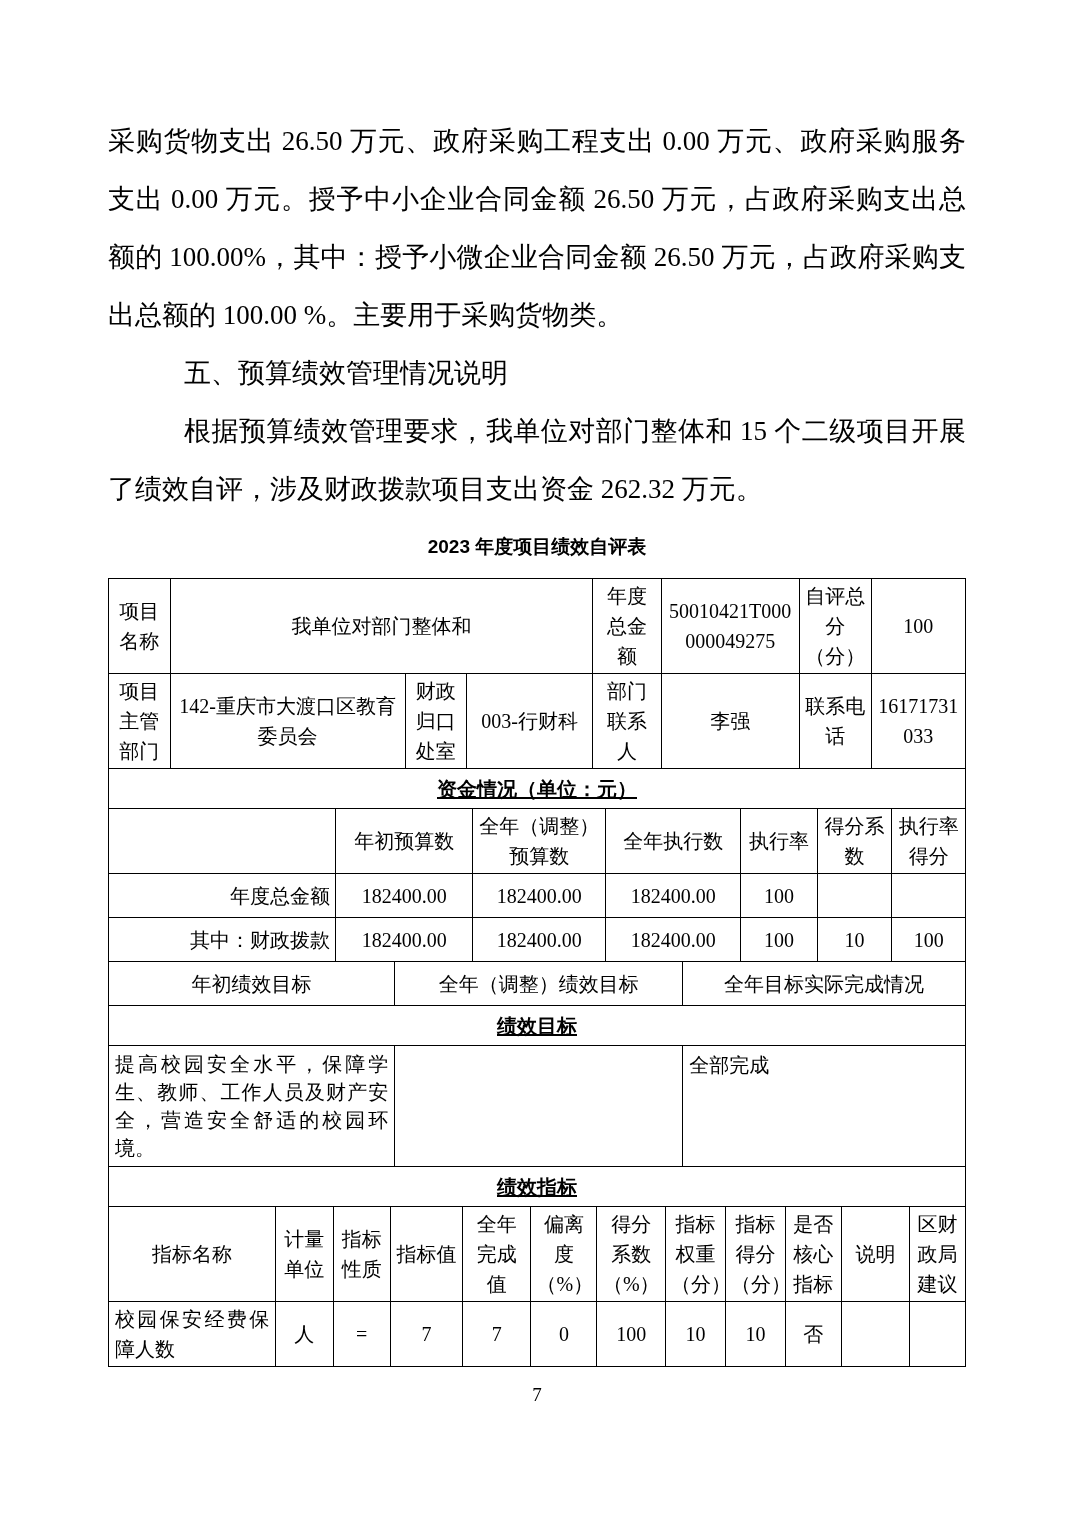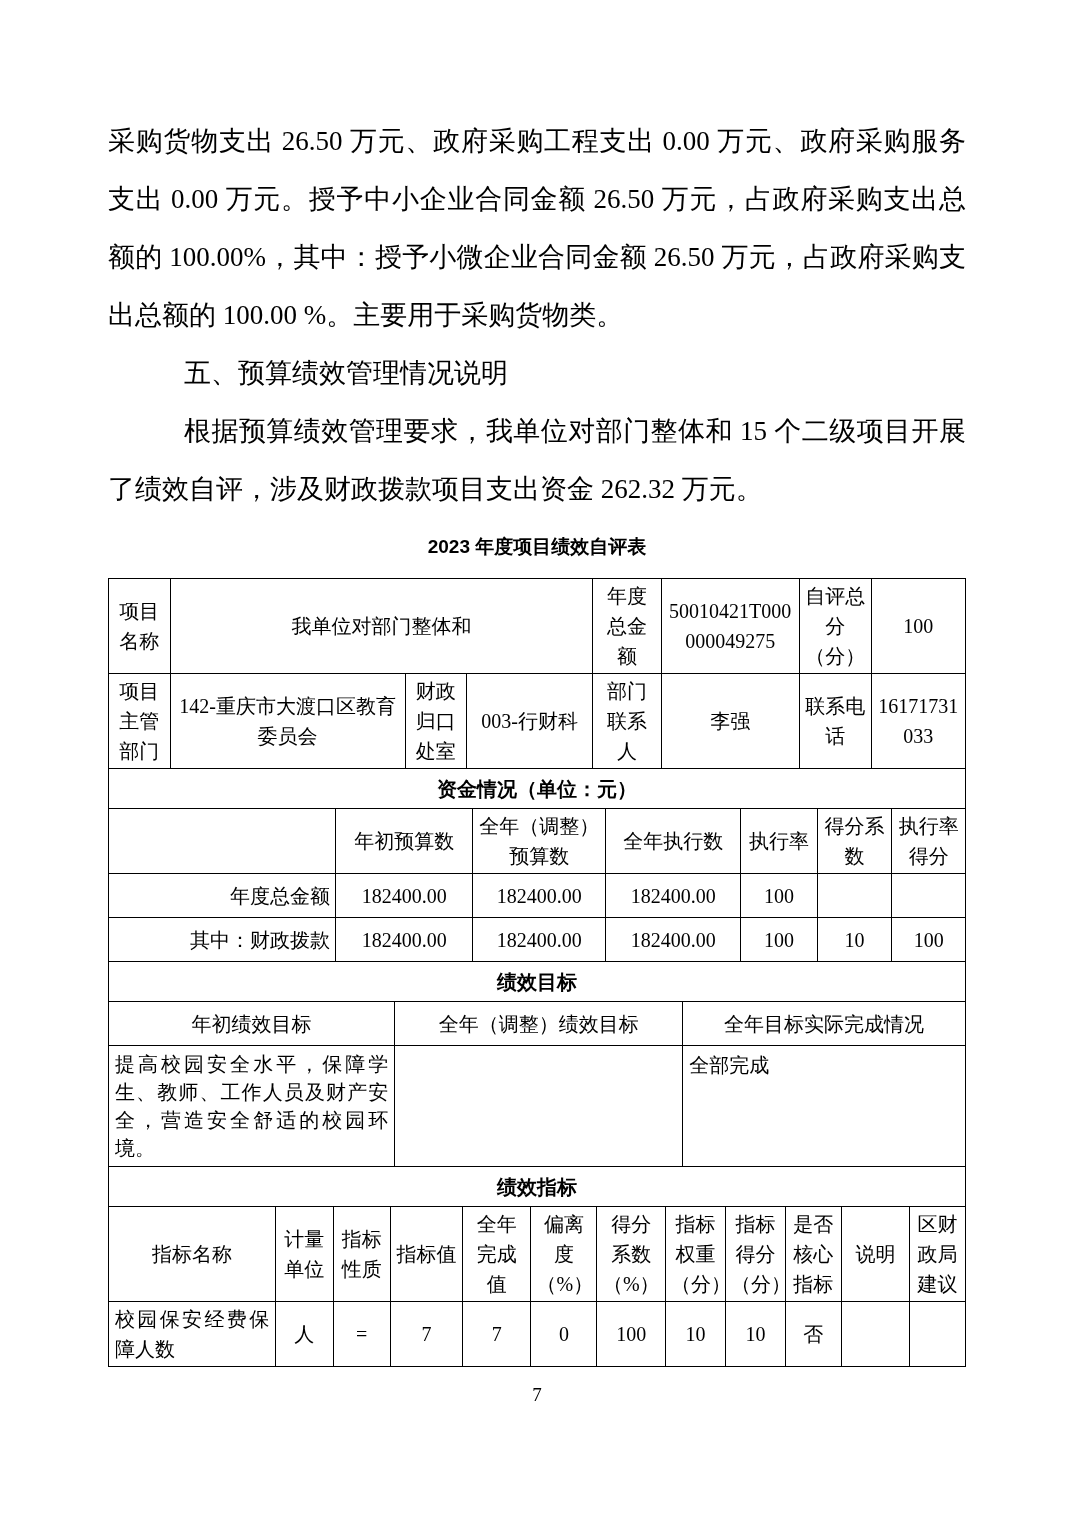--- a/index.html
+++ b/index.html
@@ -58,20 +58,21 @@
     text-align:center;
     vertical-align:middle;
     padding:2px 5px;
     box-sizing:border-box;
     word-break:break-all;
   }
   td.section-hd{
     font-family:"Liberation Sans","DejaVu Sans",sans-serif;
     font-weight:bold;
     font-size:20px;
+    text-decoration:underline;
   }
   td.left{text-align:right;}
   td.indent2{padding-left:28px;}
   td.goal-text{
     text-align:justify;
     vertical-align:top;
     line-height:28px;
     padding:4px 6px;
   }
   td.top-left{
@@ -182,26 +183,26 @@
     </table>
 
   <table>
     <colgroup>
       <col style="width:33.4%">
         <col style="width:33.6%">
         <col style="width:33.0%">
     </colgroup>
     <tbody>
         <tr>
-      <td colspan="3" class="section-hd" style="height:40px">绩效目标</td>
-    </tr>
-    <tr>
       <td style="height:44px">年初绩效目标</td>
       <td>全年（调整）绩效目标</td>
       <td>全年目标实际完成情况</td>
+    </tr>
+    <tr>
+      <td colspan="3" class="section-hd" style="height:40px">绩效目标</td>
     </tr>
     <tr>
       <td class="goal-text" style="height:88px">提高校园安全水平，保障学生、教师、工作人员及财产安全，营造安全舒适的校园环境。</td>
       <td></td>
       <td class="top-left">全部完成</td>
     </tr>
   </tbody>
     </table>
 
   <table>

